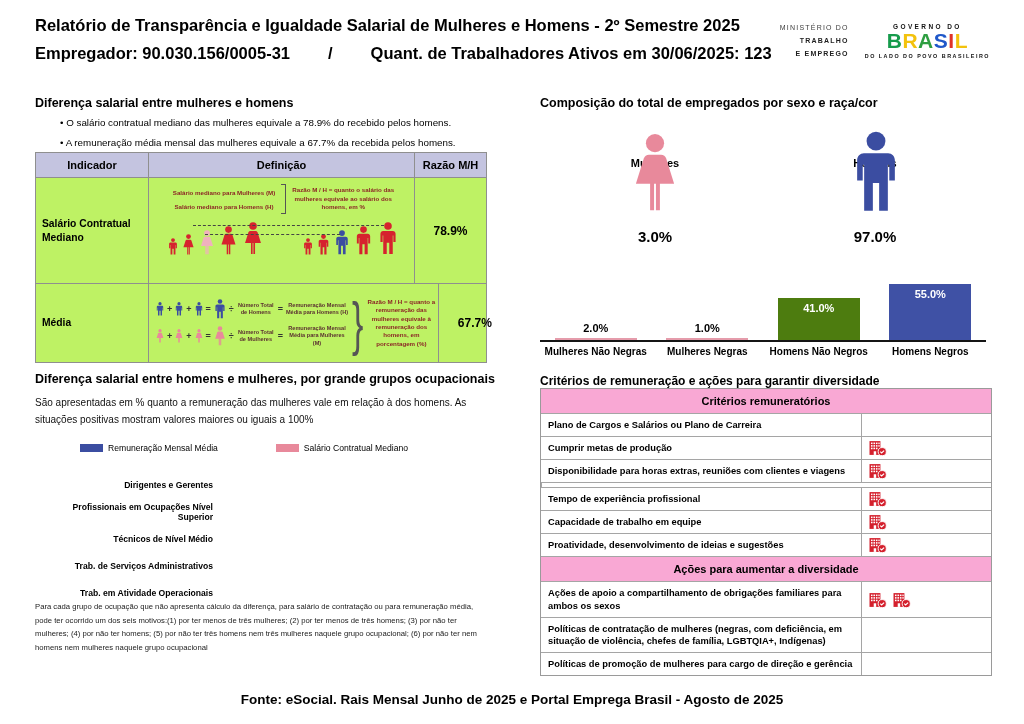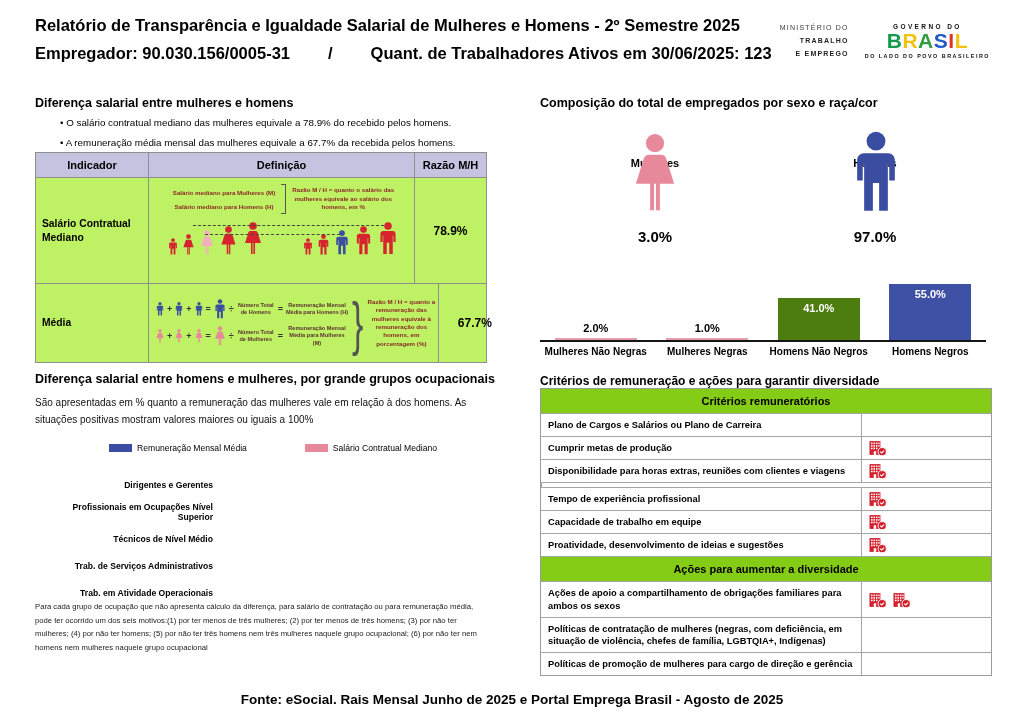--- a/index.html
+++ b/index.html
@@ -56,21 +56,21 @@
   .eq-line { display:flex; align-items:center; gap:1px; }
   .eq-line svg { display:block; }
   .op { font-size:9px; font-weight:bold; color:#333; padding:0 1px; }
   .eq-label { width:40px; font-size:5.6px; font-weight:bold; color:#5a3030; text-align:center; line-height:1.3; }
   .eq-result { width:64px; font-size:5.6px; font-weight:bold; color:#5a3030; text-align:center; line-height:1.3; }
   .brace { font-size:34px; color:#555; transform:scaleY(1.75); font-weight:normal; line-height:1; }
   .def2-note { width:70px; }
 
   
   .occ-sub { position:absolute; left:35px; top:394px; width:458px; font-size:10px; line-height:17px; color:#111; }
-  .occ-legend { position:absolute; left:47px; top:443px; width:452px; display:flex; justify-content:center; gap:58px; font-size:8.6px; }
+  .occ-legend { position:absolute; left:18px; top:443px; width:452px; display:flex; justify-content:center; gap:58px; font-size:8.6px; }
   .legend-item { display:flex; align-items:center; gap:5px; }
   .swatch { width:23px; height:8px; display:inline-block; }
   .occ-cats { position:absolute; left:35px; top:472px; width:178px; }
   .occ-cat { height:27px; display:flex; align-items:center; justify-content:flex-end; font-size:8.6px; font-weight:bold; text-align:right; line-height:1.1; }
   .occ-note { position:absolute; left:35px; top:600px; width:452px; font-size:7.7px; line-height:13.5px; color:#1a1a1a; }
 
   
   .fig-label { position:absolute; width:110px; text-align:center; font-size:11px; font-weight:bold;margin-top:40px; }
   .fig-pct { position:absolute; width:110px; text-align:center; font-size:15px; font-weight:bold; }
   .big-person { position:absolute; }
@@ -81,21 +81,21 @@
   .bars-plot { display:flex; height:74px; border-bottom:2.5px solid #151515; }
   .bar-slot { position:relative; flex:1; display:flex; flex-direction:column; justify-content:flex-end; align-items:center; }
   .bar { width:82px; }
   .bar-in { display:block; text-align:center; color:#fff; font-size:11px; font-weight:bold; padding-top:4px; }
   .bar-out { position:absolute; width:100%; text-align:center; font-size:11px; font-weight:bold; color:#000; }
   .bars-cats { display:flex; }
   .bars-cats div { flex:1; text-align:center; font-size:10px; font-weight:bold; padding-top:4px; }
 
   
   .crit-table { position:absolute; left:540px; top:388px; width:452px; border:1.5px solid #9a9a9a; }
-  .crit-header { background:#84cc16; text-align:center; font-size:11px; font-weight:bold; padding:6px 4px; }
+  .crit-header { background:#f9a8d4; text-align:center; font-size:11px; font-weight:bold; padding:6px 4px; }
   .crit-row { display:grid; grid-template-columns:1fr 130px; border-top:1px solid #a5a5a5; }
   .crit-label { padding:5px 7px; font-size:9.3px; font-weight:bold; line-height:1.3; }
   .crit-icons { border-left:1px solid #a5a5a5; display:flex; align-items:center; gap:5px; padding:2px 6px; }
   .crit-icons svg { display:block; }
   .crit-section2 { border-top:1px solid #a5a5a5; }
 
   .footer { position:absolute; left:0; top:692px; width:1024px; text-align:center; font-size:13.5px; font-weight:bold; }
   .hidden-defs { position:absolute; width:0; height:0; overflow:hidden; }
 </style>
 </head>

